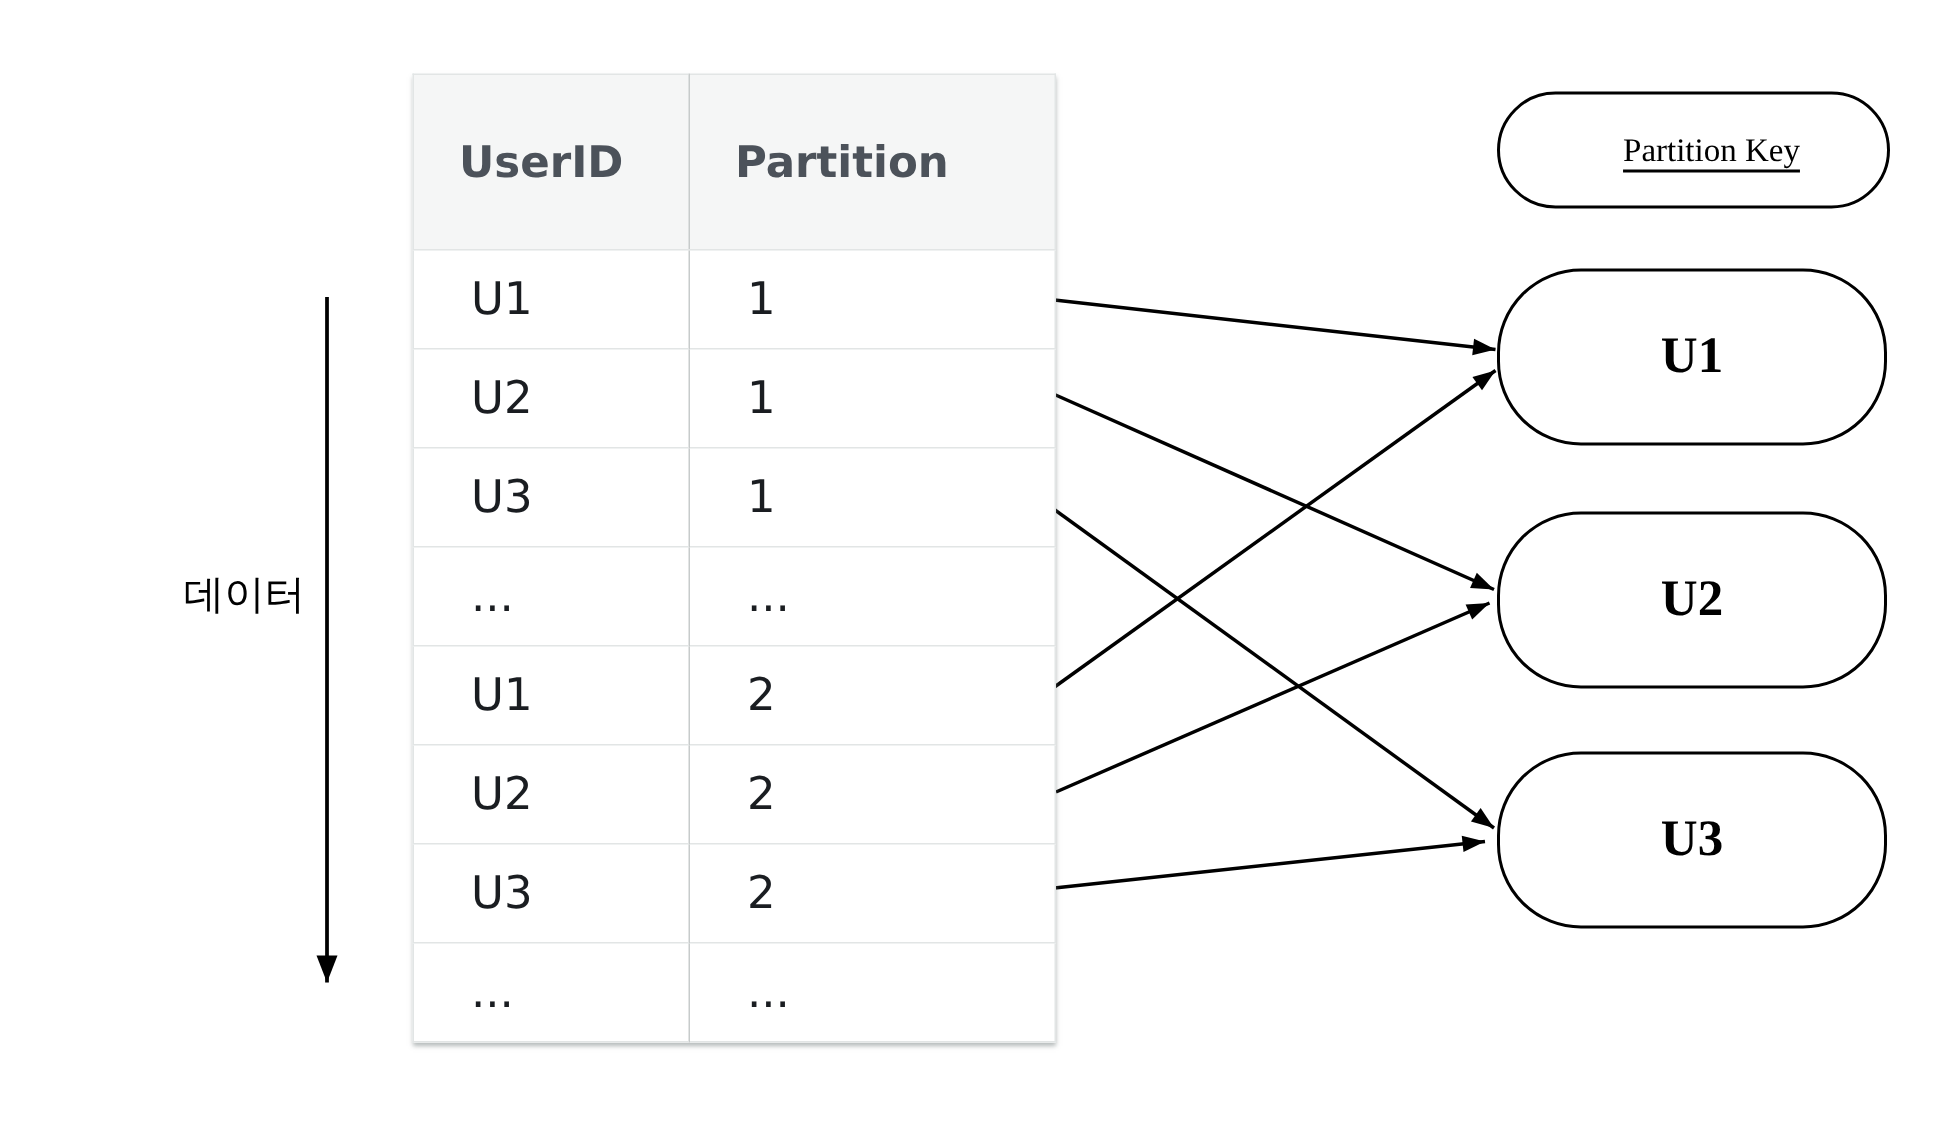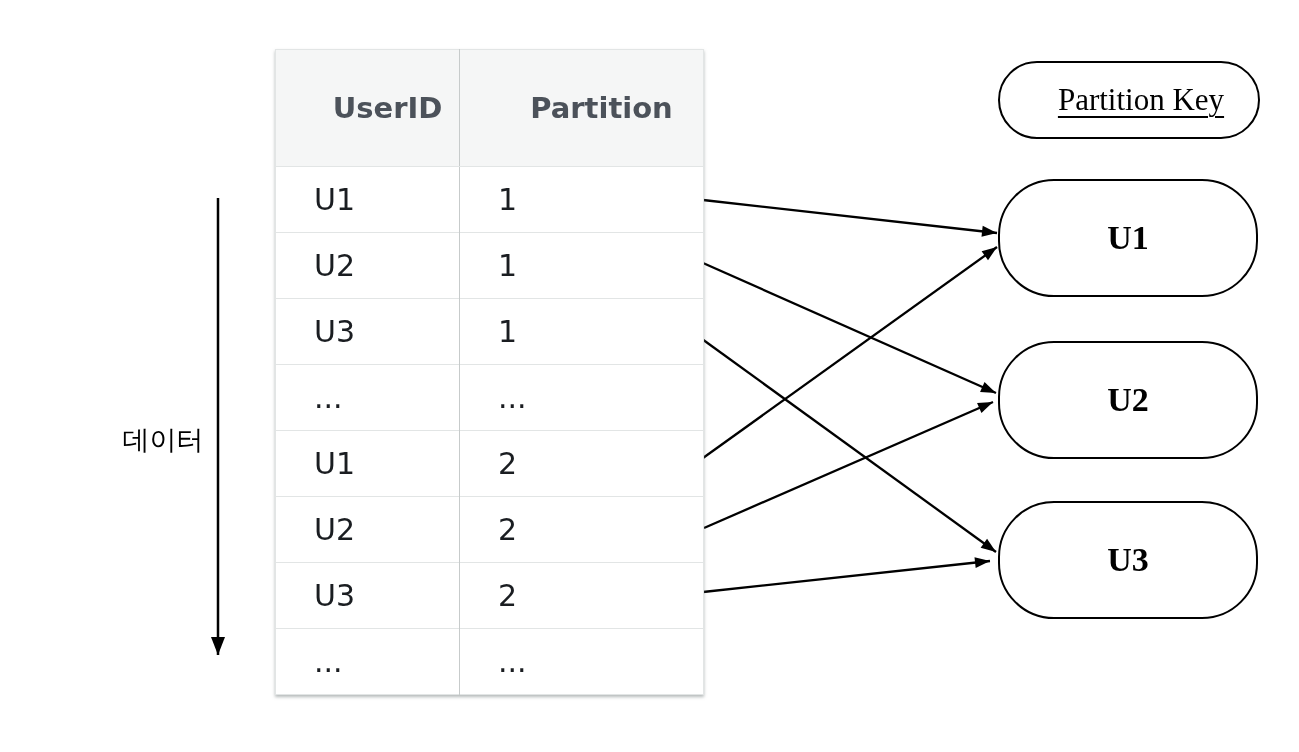--- a/index.html
+++ b/index.html
@@ -22,54 +22,54 @@
     box-shadow:0 2px 3px rgba(120,130,130,.55);
     font-family:"DejaVu Sans","Liberation Sans",sans-serif;
   }
   .data-table col.c1{width:184px;}
   .data-table col.c2{width:244px;}
   .data-table th{
     height:116px;
     background:var(--header-bg,#f5f6f6);
     color:var(--header-text,#4c525a);
     font-size:29px;font-weight:700;
-    text-align:center;padding:0 0 0 40px;
+    text-align:left;padding:0 0 0 30px;
     border-left:1px solid var(--border-v,#c7cbcb);
     border-bottom:1px solid var(--border-h,#e2e5e5);
   }
   .data-table th:first-child{border-left:none;}
   .data-table td{
     height:65px;
     color:var(--cell-text,#1a1d21);
     font-size:30px;font-weight:500;
     text-align:left;padding:0 0 0 38px;
     border-left:1px solid var(--border-v,#c7cbcb);
     border-top:1px solid var(--border-h,#e2e5e5);
     background:#fff;
   }
   .data-table td:first-child{border-left:none;}
 
   
   .flow-label{
     position:absolute;left:88px;top:380px;width:150px;
     text-align:center;
     font-family:"Liberation Serif","DejaVu Serif",serif;
-    font-size:27px;line-height:33px;color:#000;margin-top:44px;
+    font-size:27px;line-height:33px;color:#000;
   }
 
   
   .pill{
     position:absolute;left:998px;top:61px;width:262px;height:78px;
     box-sizing:border-box;border:2.4px solid #000;border-radius:40px;
     display:flex;align-items:center;justify-content:center;
     background:#fff;
   }
   .pill span{
     font-family:"Liberation Serif","DejaVu Serif",serif;
-    font-size:31px;color:#000;
+    font-size:22px;color:#000;
     text-decoration:underline;text-underline-offset:6px;
     text-decoration-thickness:1.5px;
     margin-left:24px;
   }
   .pnode{
     position:absolute;left:998px;width:260px;height:118px;
     box-sizing:border-box;border:2.6px solid #000;border-radius:56px;
     display:flex;align-items:center;justify-content:center;
     background:#fff;
     font-family:"Liberation Serif","DejaVu Serif",serif;

